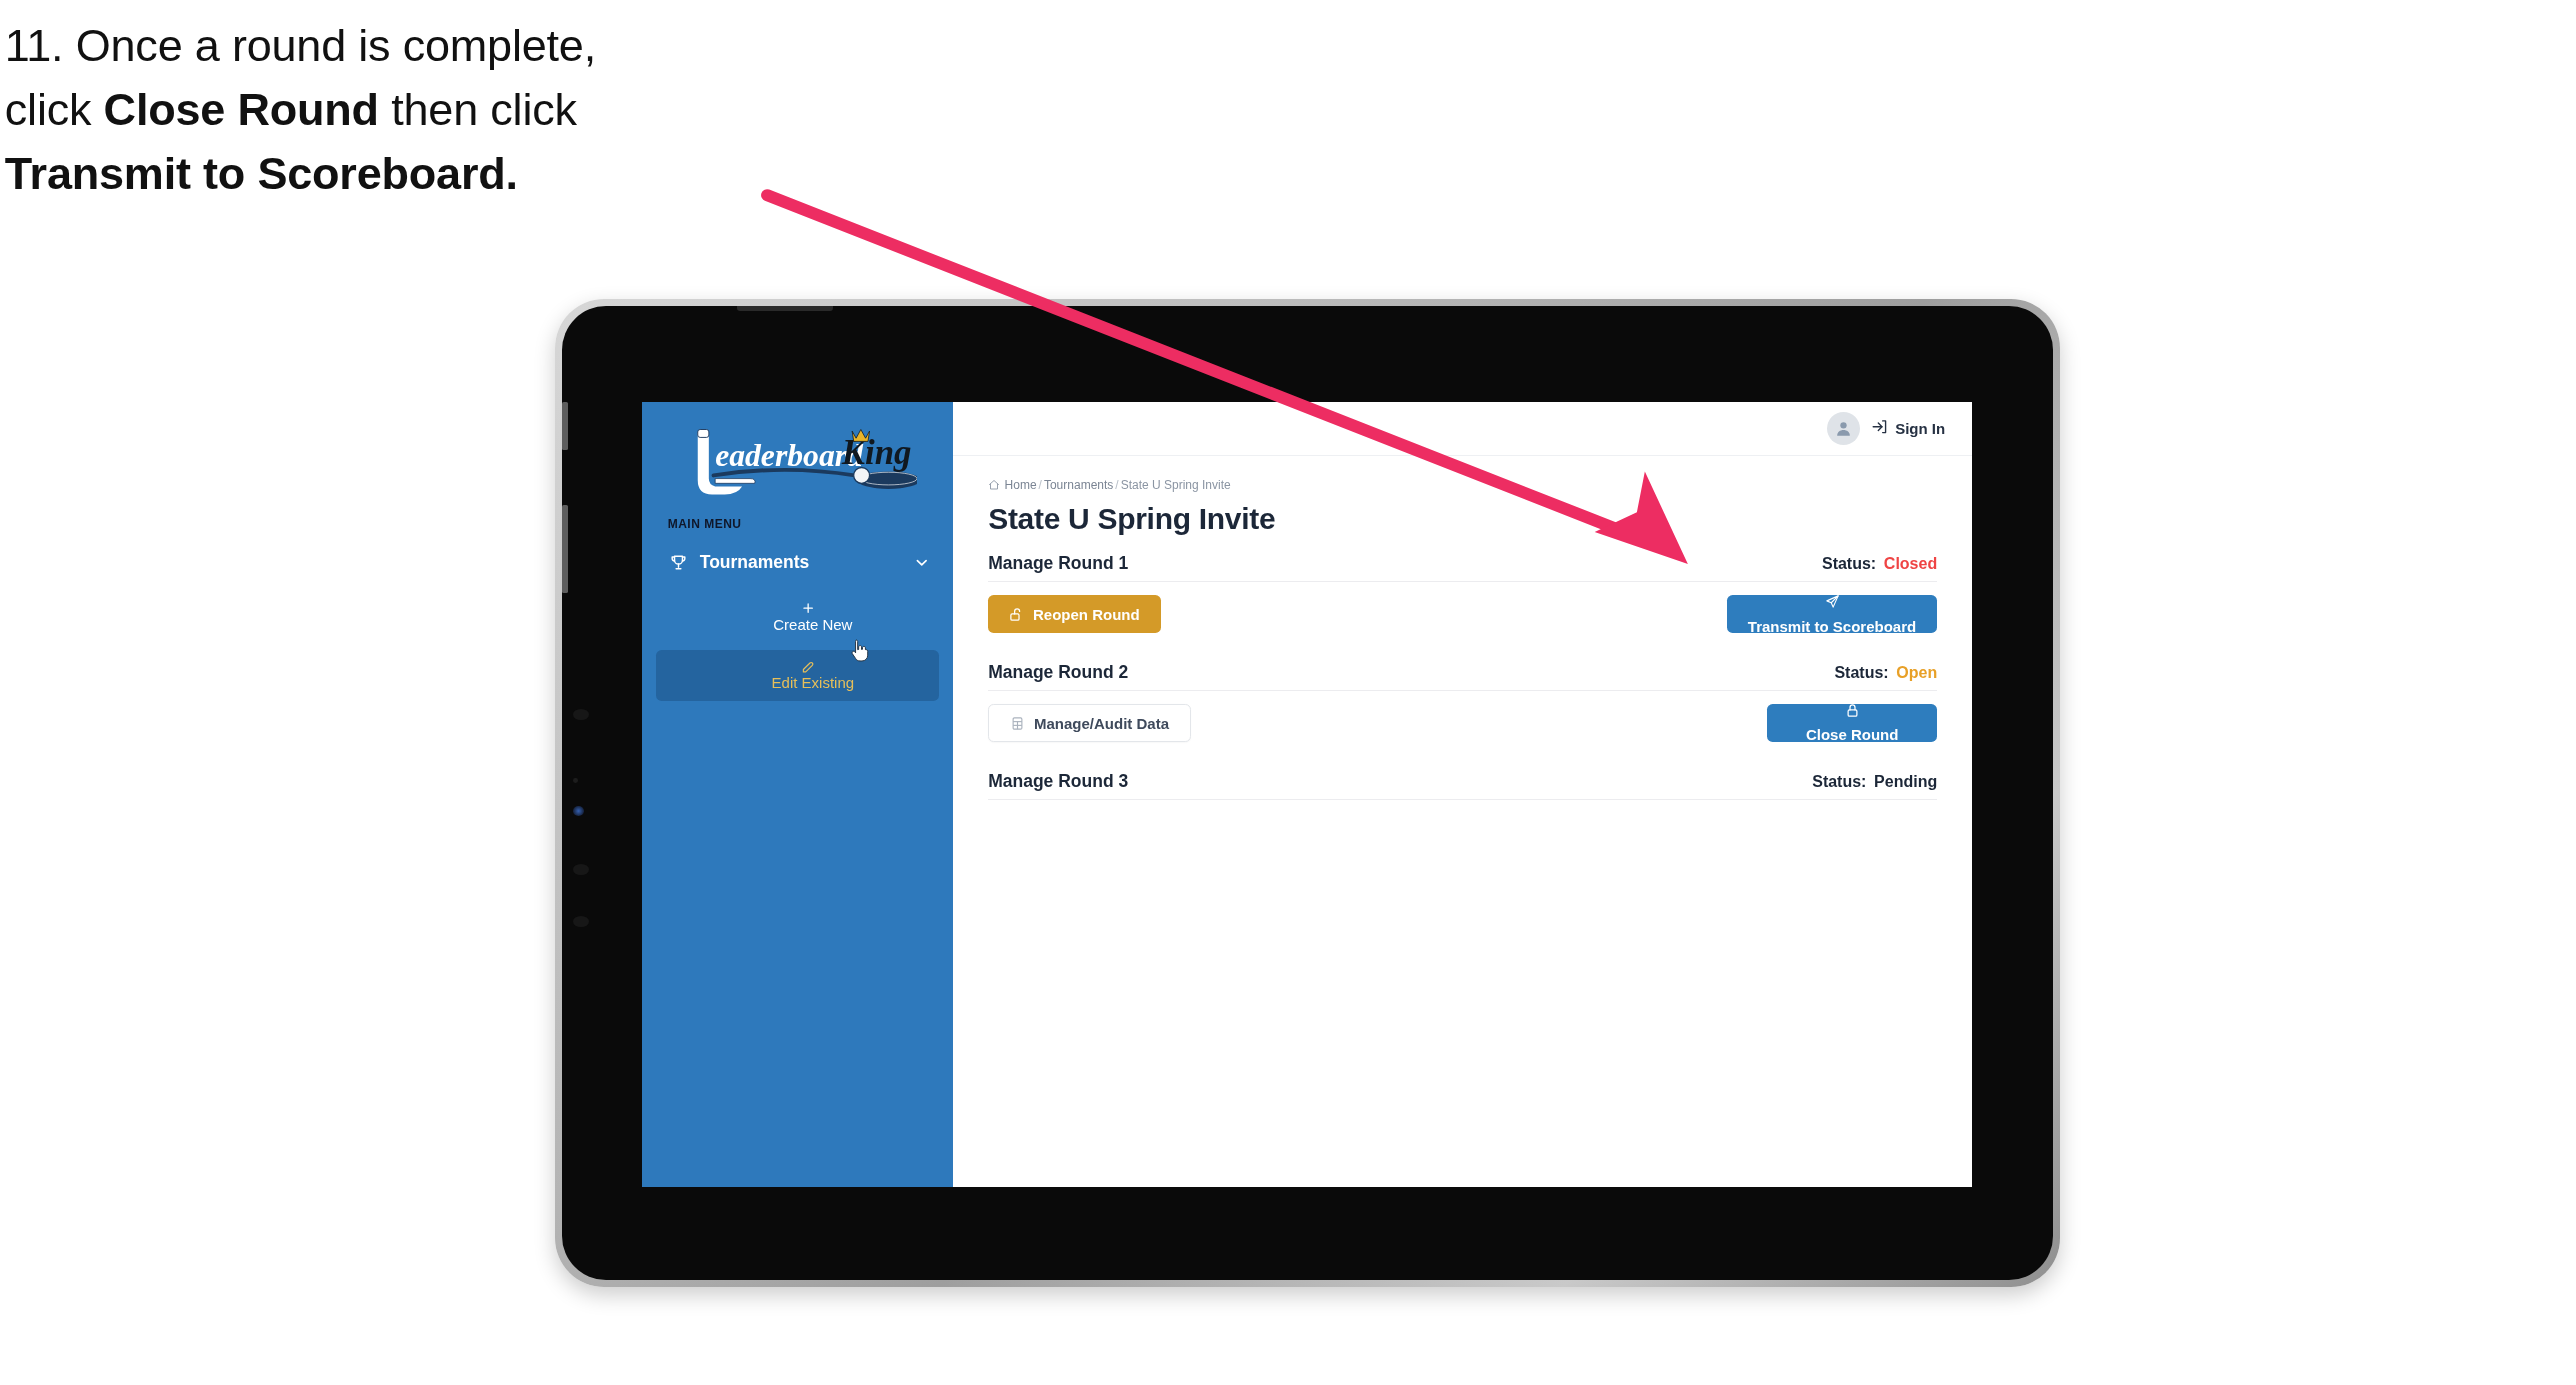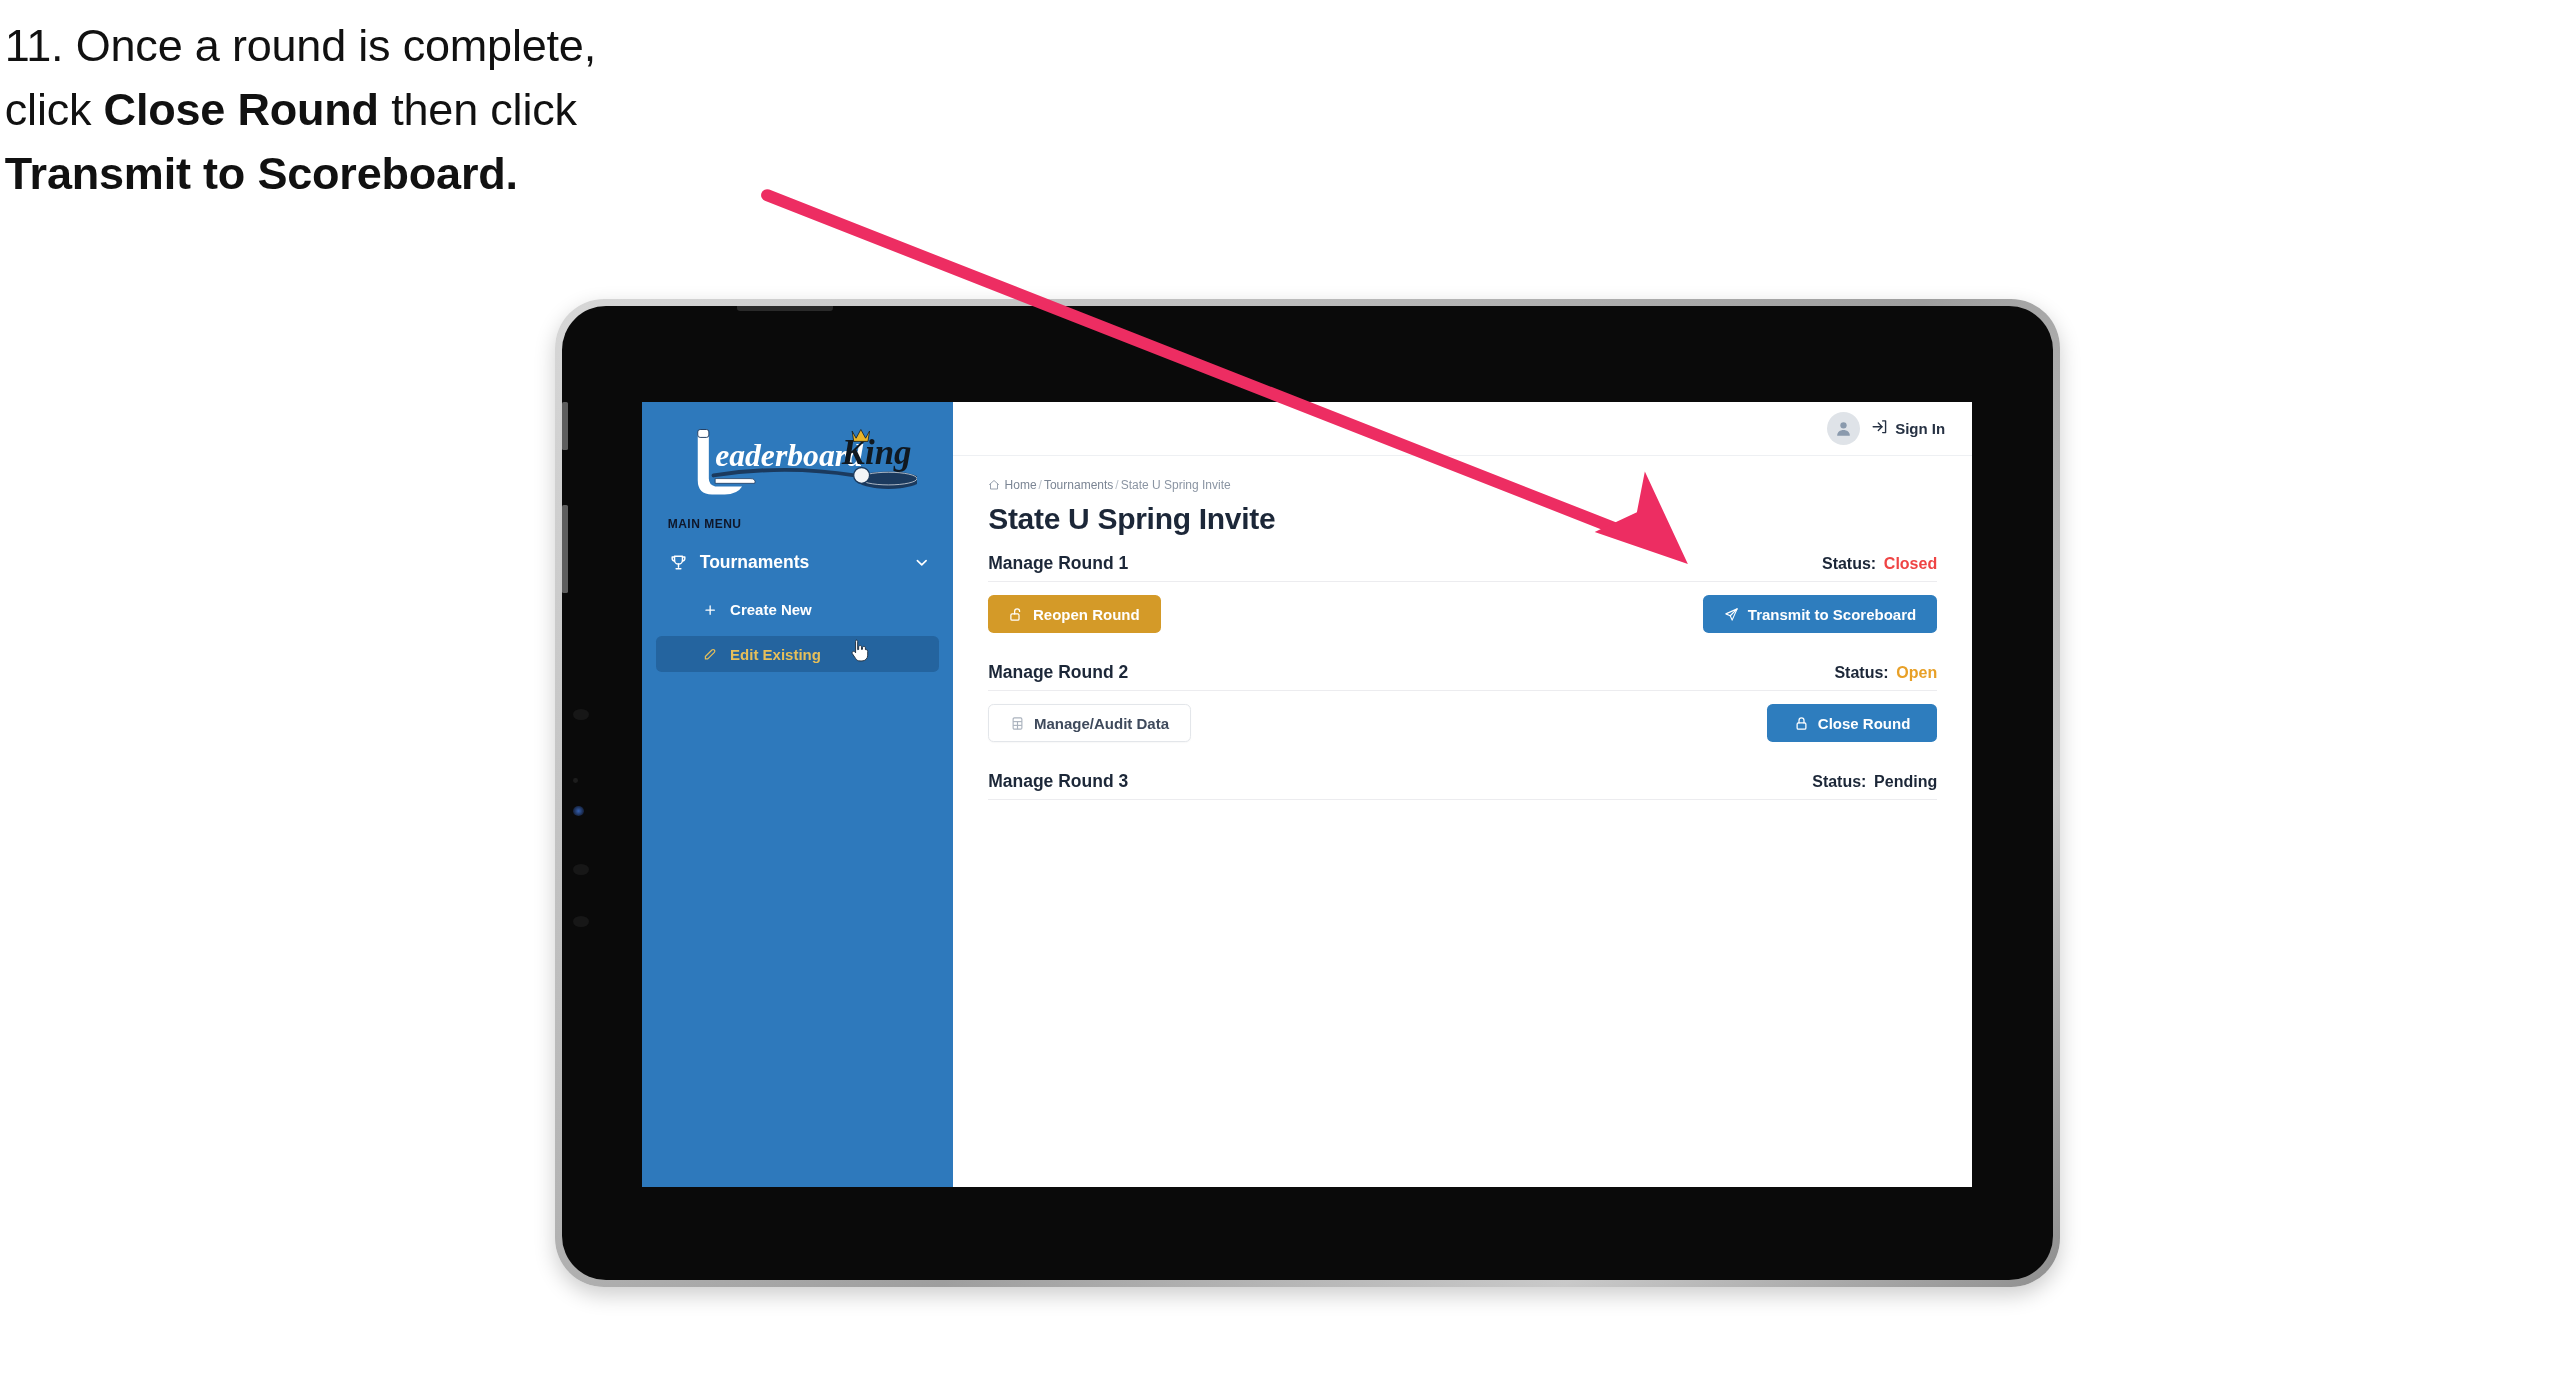--- a/index.html
+++ b/index.html
@@ -115,24 +115,25 @@
   }
   .nav-item .chev {
     margin-left: auto;
     width: 21px; height: 21px;
     display:inline-flex; align-items:center; justify-content:center;
   }
   .sub-item {
     display: flex; align-items: center;
     color: #ffffff;
     font-size: 15px;
-    font-weight: 700;
+    font-weight: 400;
     padding: 9.6px 12.7px 9.6px 43px;
     margin: 8px 14.3px 0 14.3px;
     border-radius: 5.6px;
+    flex-direction: column;
   }
   .sub-item .sub-ico {
     width: 21px; margin-right: 9.6px;
     display:inline-flex; align-items:center; justify-content:center;
   }
   .sub-item.active {
     background: #24649f;
     color: #e6bf5a;
   }
   .sub-item.active .sub-ico svg { stroke: #e6bf5a; }
@@ -215,21 +216,21 @@
     padding: 0 21px;
     border-radius: 5.6px;
     font-size: 15px;
     font-weight: 700;
     border: none;
     cursor: pointer;
     white-space: nowrap;
     font-family: "Liberation Sans", sans-serif;
   }
   .btn-gold { background: #D49A28; color: #ffffff; min-width: 170px; }
-  .btn-blue { background: #2E7DBE; color: #ffffff; min-width: 170px; }
+  .btn-blue { background: #2E7DBE; color: #ffffff; min-width: 170px; flex-direction: column; }
   .btn-ghost {
     background: #ffffff; color: #3f4a5c;
     border: 0.8px solid #e3e6ea; min-width: 170px;
     box-shadow: 0 0.8px 1.6px rgba(0,0,0,0.03);
   }
   .btn .bico { display:inline-flex; align-items:center; }
 
   
   .footer {
     border-top: 0.8px solid #eceef1;

